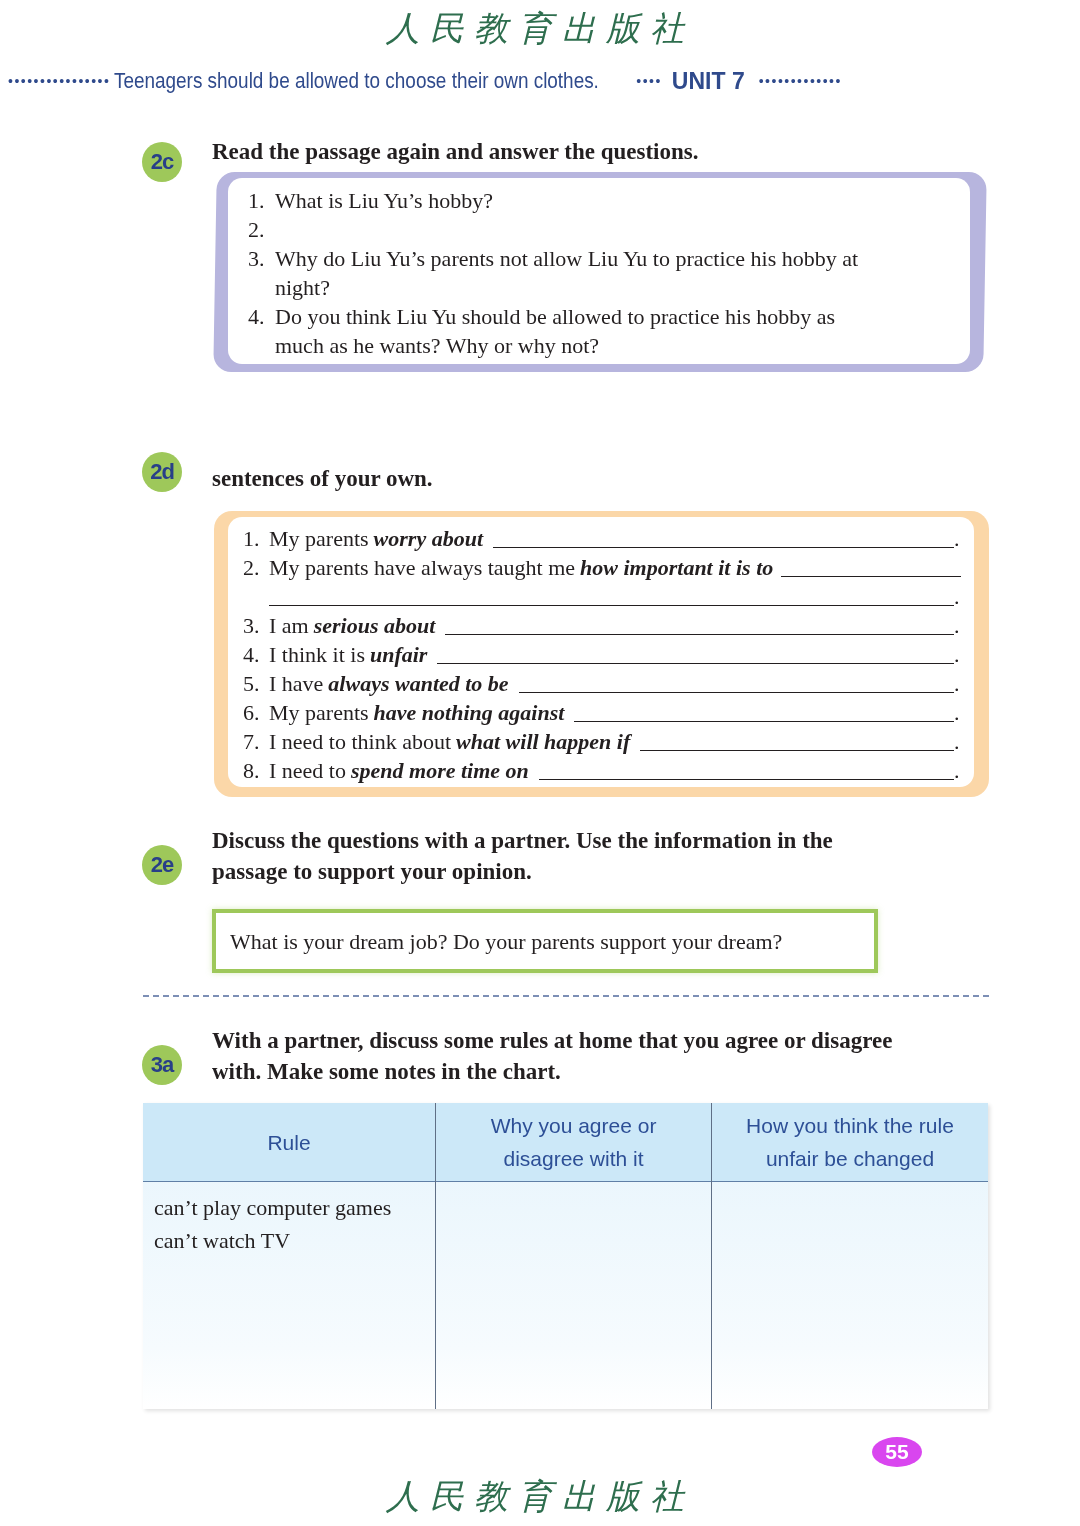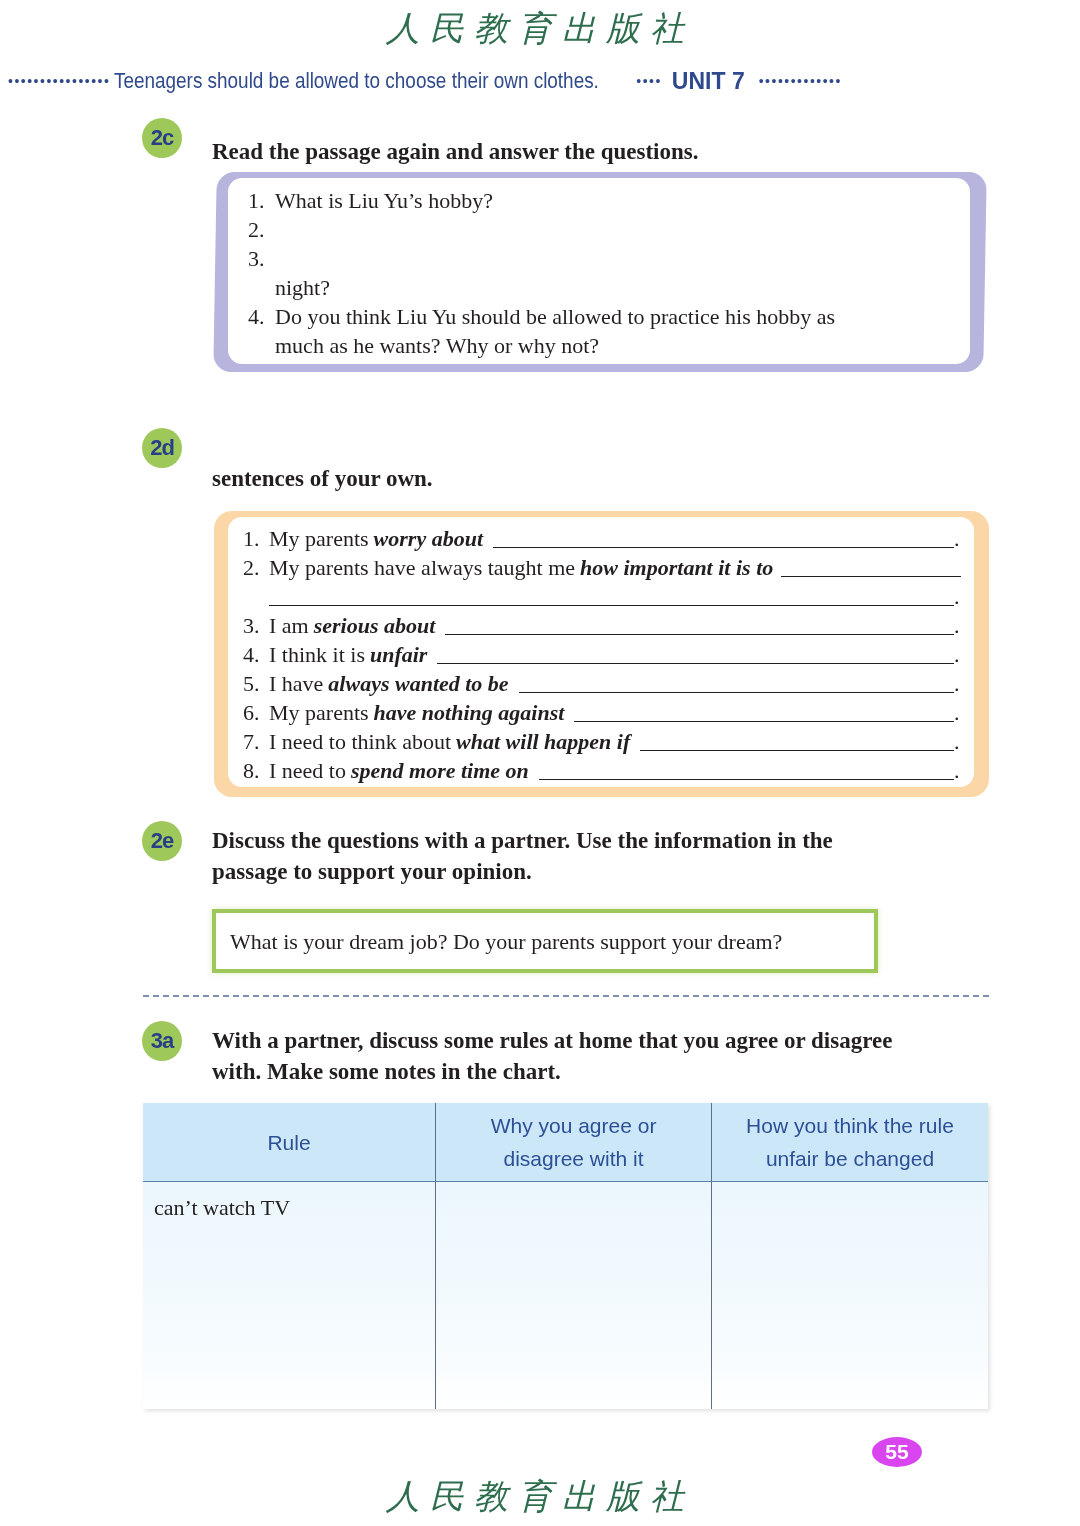--- a/index.html
+++ b/index.html
@@ -21,20 +21,21 @@
   }
   .dots { color: #2f4a8c; font-size: 14px; letter-spacing: 1.5px; }
   .rh-title { font-size: 22px; transform: scaleX(0.86); transform-origin: left center; display:inline-block; margin-right:-48px; }
   .rh-unit { font-size: 23px; font-weight: bold; margin: 0 14px 0 10px; }
 
   .badge {
     position: absolute; width: 40px; height: 40px; border-radius: 50%;
     background: #9ec85a; color: #283f88; font-family: "Liberation Sans", sans-serif;
     font-weight: bold; font-size: 22px; display: flex; align-items: center; justify-content: center;
     letter-spacing: -1px;
+    margin-top: 24px;
   }
   .instr {
     position: absolute; left: 212px; width: 780px; font-weight: bold; font-size: 23px; line-height: 31px;
   }
   .box2c {
     position: absolute; left: 215px; top: 172px; width: 770px; height: 200px;
     background: #b7b5de; border-radius: 18px; transform: skewX(-1deg);
   }
   .box2c-inner {
     position: absolute; left: 228px; top: 178px; width: 742px; height: 186px;
@@ -100,21 +101,21 @@
 <div class="qlist" style="top:186px;">
   <div class="item">
       <span class="num">1.</span>
       <span>What is Liu Yu’s hobby?</span>
     </div>
   <div class="item">
       <span class="num">2.</span>
     </div>
   <div class="item">
       <span class="num">3.</span>
-      <span><br><span>night?</span></span>
+      <span><span>Why do Liu Yu’s parents not allow Liu Yu to practice his hobby at</span><br><span>night?</span></span>
     </div>
   <div class="item">
       <span class="num">4.</span>
       <span><span>Do you think Liu Yu should be allowed to practice his hobby as</span><br><span>much as he wants? Why or why not?</span></span>
     </div>
 </div>
 
 <div class="badge" style="left:142px;top:428px;">2d</div>
 <div class="instr" style="top:432px;">
   <br><span>sentences of your own.</span>
@@ -205,20 +206,21 @@
   <div class="h" style="left:293px;width:275px;">
       <span><span>Why you agree or</span><br><span>disagree with it</span></span>
     </div>
   <div class="h" style="left:0;width:292px;">
       <span>Rule</span>
     </div>
   <div class="h" style="left:569px;width:276px;">
       <span><span>How you think the rule</span><br><span>unfair be changed</span></span>
     </div>
   <div class="cell">
+    <div>can’t play computer games</div>
     <div>can’t watch TV</div>
   </div>
   <div style="position:absolute;left:293px;top:80px;width:275px;height:226px;"></div>
   <div style="position:absolute;left:569px;top:80px;width:276px;height:226px;"></div>
 </div>
 
 <div class="page-num">55</div>
 <div class="publisher bottom">人民教育出版社</div>
 
 </body></html>

